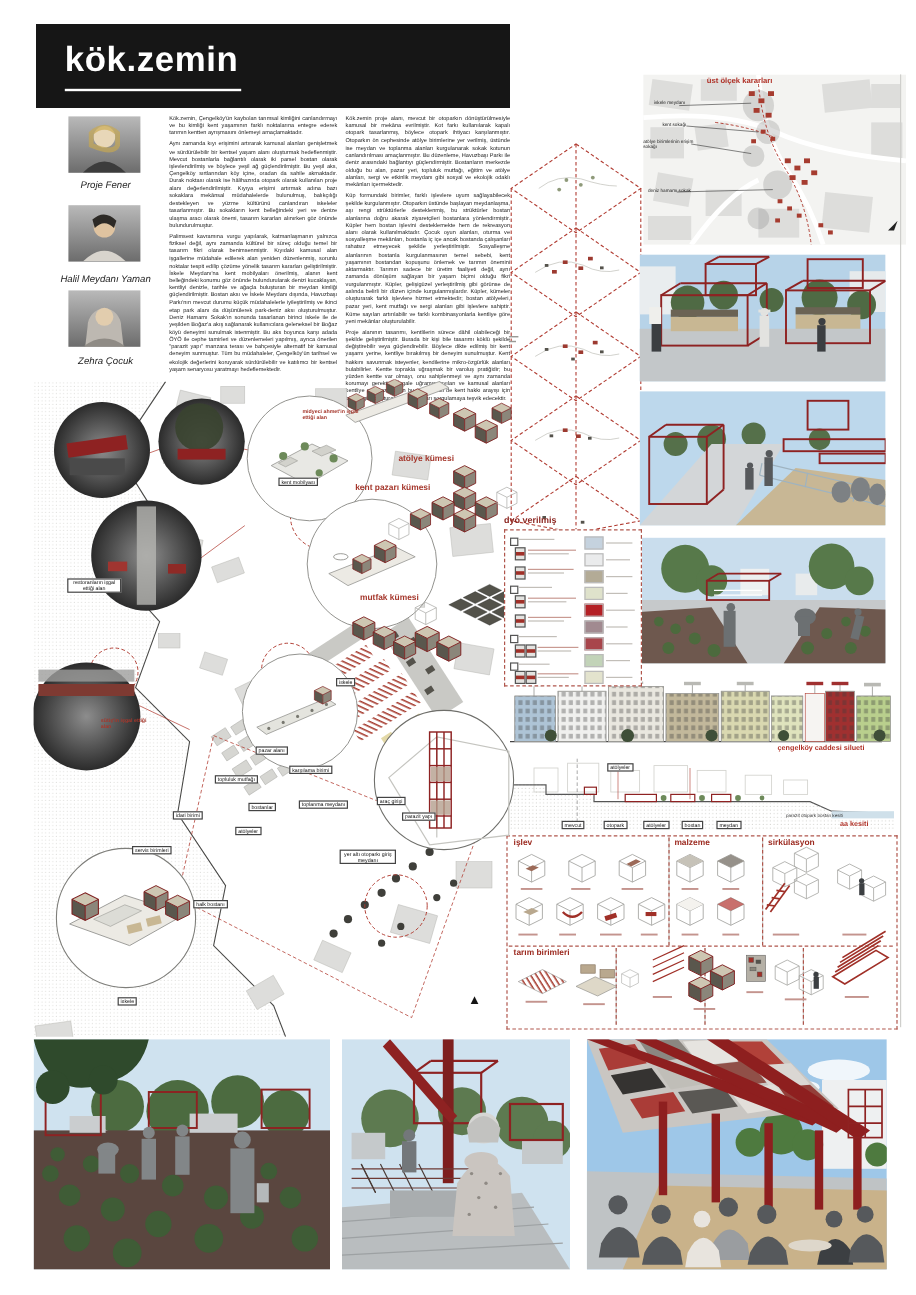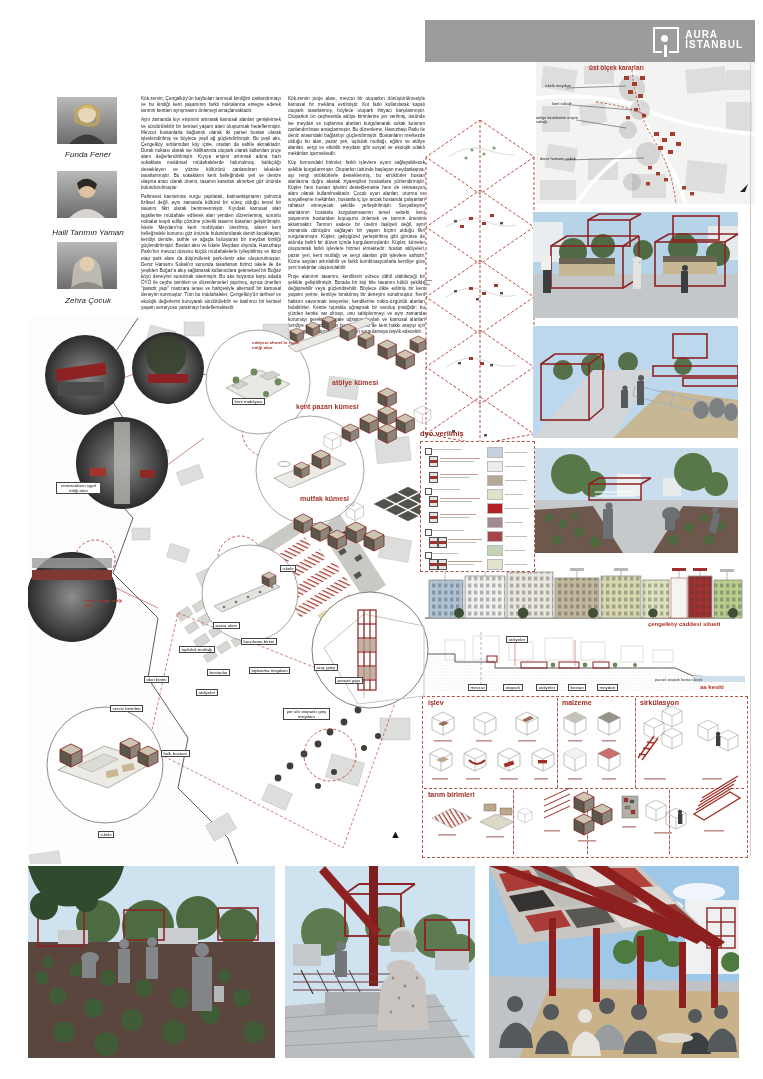--- a/index.html
+++ b/index.html
@@ -71,51 +71,41 @@
       <pattern id="win" width="6" height="7" patternUnits="userSpaceOnUse">
           <rect x="1" y="1.5" width="3.4" height="4" fill="rgba(60,60,60,.35)"></rect>
         </pattern>
       <radialGradient id="pg">
           <stop offset="0" stop-color="#8d8d8d"></stop>
           <stop offset="1" stop-color="#2b2b2b"></stop>
         </radialGradient>
     </defs>
   </svg>
 
-  <div class="abs gray-bar">
-    <div class="logo">
-      <div class="logo-mark">
-          <span class="dot"></span>
-          <span class="gap"></span>
-          <span class="stem"></span>
-        </div>
-      <div class="logo-text">
-        <div>AURA</div>
-        <div>İSTANBUL</div>
-      </div>
-    </div>
+  <div class="abs title-block">
+    <span class="title-text">kök.zemin</span>
   </div>
 
   <div class="abs member-photo" style="left:57px;top:97px">
     <svg width="60" height="47">
         <circle cx="30" cy="17" r="9" fill="#e8d7b8"></circle>
         <path d="M12 47 Q30 28 48 47 Z" fill="#3c3c3c"></path>
         <path d="M19 14 q11 -10 22 0 l0 10 q-3 8 -22 0 Z" fill="none" stroke="#caa94e" stroke-width="4" opacity=".65"></path>
       </svg>
   </div>
-  <div class="abs member-name" style="left:28px;top:150px">Funda Fener</div>
+  <div class="abs member-name" style="left:28px;top:150px">Proje Fener</div>
 
   <div class="abs member-photo" style="left:57px;top:171px">
     <svg width="60" height="47">
         <circle cx="30" cy="18" r="9" fill="#dfc3a0"></circle>
         <path d="M20 12 q10 -9 20 1 l-2 6 q-8 -8 -16 0 Z" fill="#2d2a26"></path>
         <path d="M12 47 Q30 29 48 47 Z" fill="#d8d4cd"></path>
       </svg>
   </div>
-  <div class="abs member-name" style="left:28px;top:228px">Halil Tarımın Yaman</div>
+  <div class="abs member-name" style="left:28px;top:228px">Halil Meydanı Yaman</div>
 
   <div class="abs member-photo" style="left:57px;top:242px">
     <svg width="60" height="47">
         <path d="M16 30 a14 15 0 1 1 28 0 l2 17 l-32 0 Z" fill="#bdb8b1"></path>
         <circle cx="30" cy="22" r="7.5" fill="#e2cdae"></circle>
         <path d="M12 47 Q30 33 48 47 Z" fill="#8f8b85"></path>
       </svg>
   </div>
   <div class="abs member-name" style="left:28px;top:296px">Zehra Çocuk</div>
 

